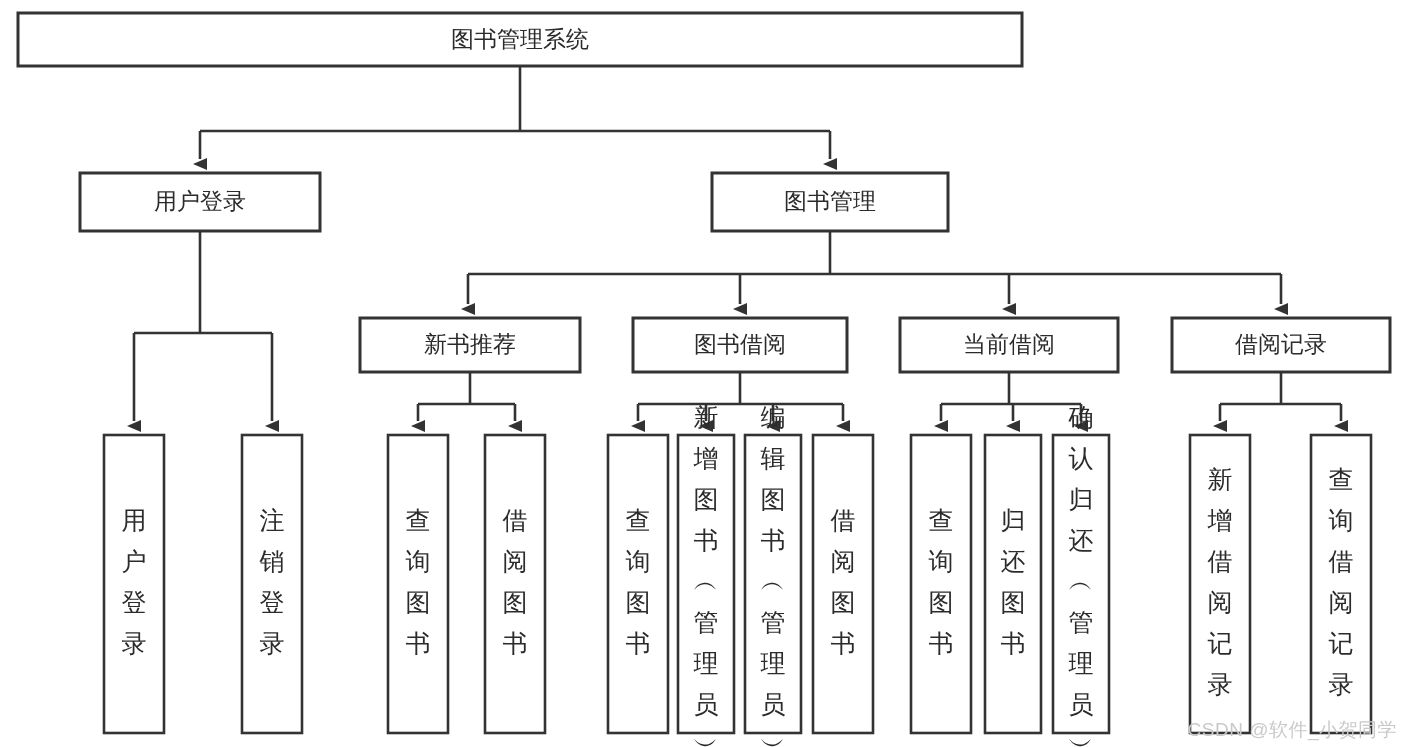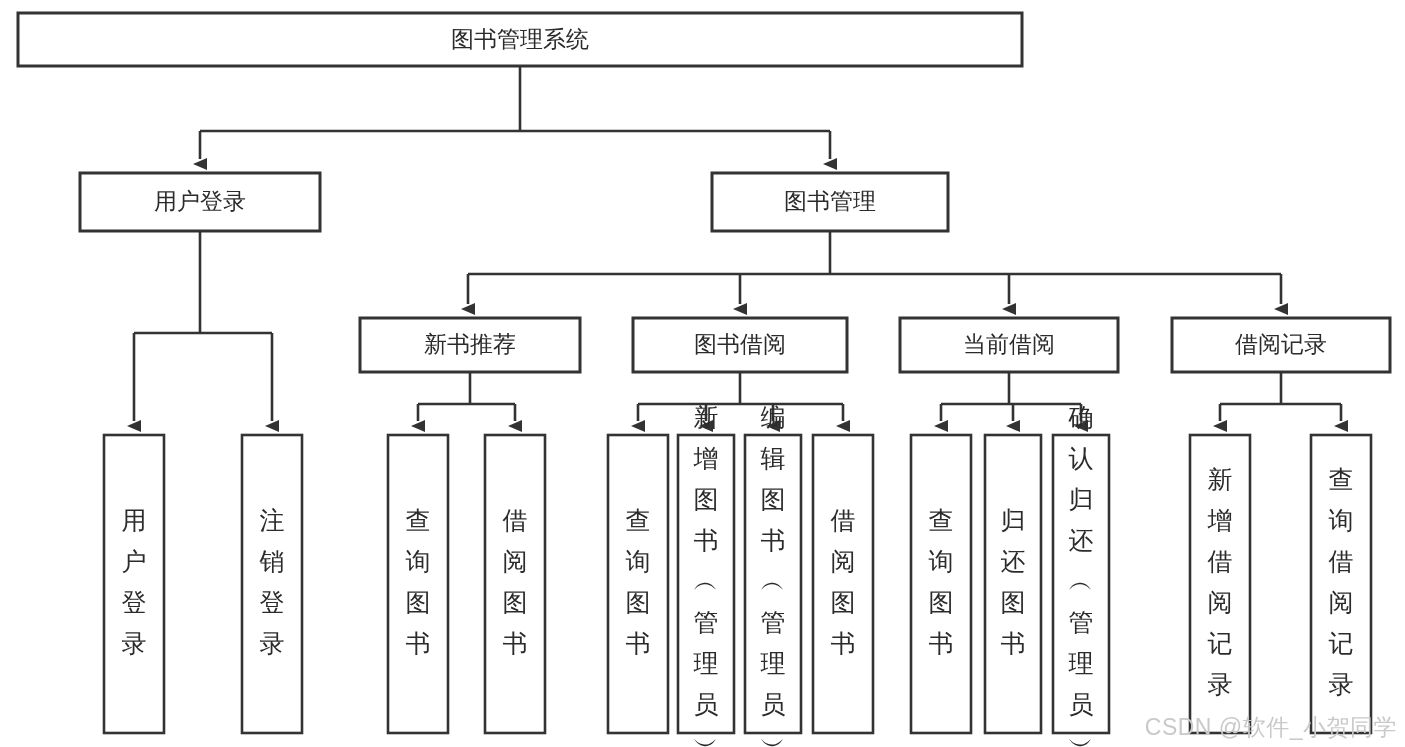--- a/index.html
+++ b/index.html
@@ -57,21 +57,21 @@
     fill: #2b2b2b;
     font-family: "Liberation Sans", "DejaVu Sans", sans-serif;
     font-size: 25px;
     text-anchor: middle;
   }
   .watermark {
     position: absolute;
     right: 8px;
     bottom: 4px;
     color: #c9c9c9;
-    font-size: 23px;
+    font-size: 19px;
     font-family: "Liberation Sans", "DejaVu Sans", sans-serif;
     white-space: nowrap;
     letter-spacing: 0.5px;
     user-select: none;
   }
 </style>
 </head>
 <body>
 
 <div id="diagram-root">

